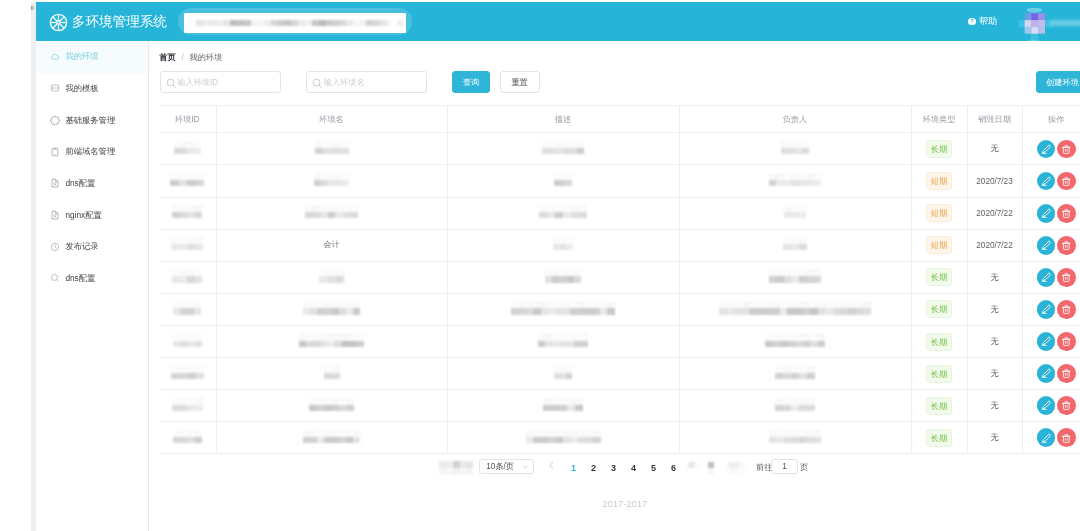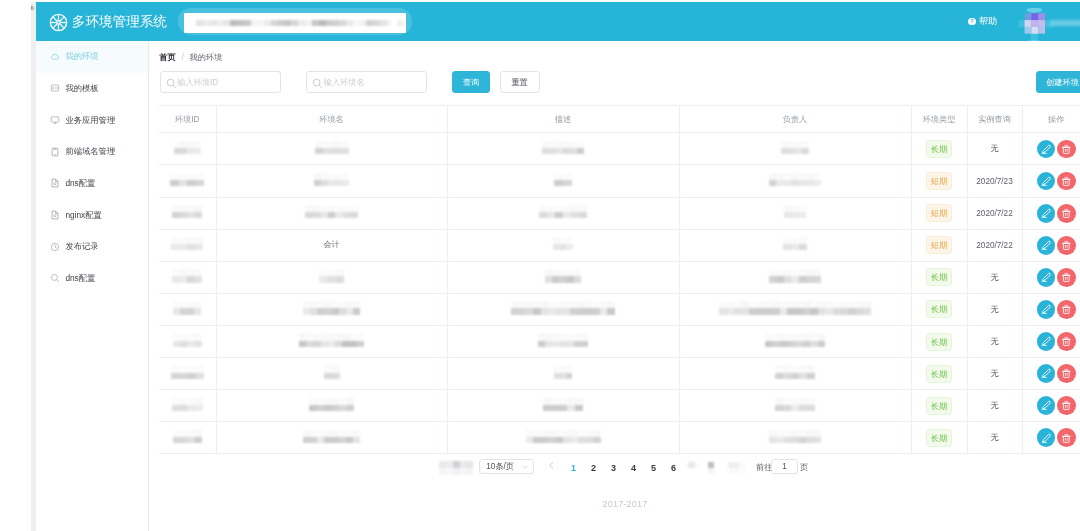--- a/index.html
+++ b/index.html
@@ -233,27 +233,25 @@
             <rect x="2.2" y="3.3" width="11.6" height="9.4" rx="1.3" fill="none" stroke="#9aa0a6" stroke-width="1.05"></rect>
             <line x1="2.2" y1="8" x2="13.8" y2="8" stroke="#9aa0a6" stroke-width="1.05"></line>
             <circle cx="4.6" cy="5.65" r="0.62" fill="#9aa0a6"></circle>
             <circle cx="4.6" cy="10.35" r="0.62" fill="#9aa0a6"></circle>
           </svg>
         </span>
         <span class="lbl">我的模板</span>
       </div>
       <div class="nav-item">
         <span class="ico">
-          <svg width="10" height="10" viewBox="0 0 16 16">
-            <rect x="1.8" y="3" width="12.4" height="8.2" rx="1.1" fill="none" stroke="#9aa0a6" stroke-width="1.05"></rect>
-            <line x1="5.6" y1="13.5" x2="10.4" y2="13.5" stroke="#9aa0a6" stroke-width="1.05"></line>
-            <line x1="8" y1="11.2" x2="8" y2="13.5" stroke="#9aa0a6" stroke-width="1.05"></line>
+          <svg width="10.5" height="10.5" viewBox="0 0 16 16">
+            <path d="M6.85 1.4h2.3l0.4 1.5 1.3 0.54 1.35-0.78 1.63 1.63-0.78 1.35 0.54 1.3 1.5 0.4v2.3l-1.5 0.4-0.54 1.3 0.78 1.35-1.63 1.63-1.35-0.78-1.3 0.54-0.4 1.5h-2.3l-0.4-1.5-1.3-0.54-1.35 0.78-1.63-1.63 0.78-1.35-0.54-1.3-1.5-0.4v-2.3l1.5-0.4 0.54-1.3-0.78-1.35 1.63-1.63 1.35 0.78 1.3-0.54z" fill="none" stroke="#9aa0a6" stroke-width="1.3" stroke-linejoin="round"></path>
           </svg>
         </span>
-        <span class="lbl">业务应用管理</span>
+        <span class="lbl">基础服务管理</span>
       </div>
       <div class="nav-item">
         <span class="ico">
           <svg width="10" height="10" viewBox="0 0 16 16">
             <rect x="3.5" y="1.8" width="9" height="12.4" rx="1.4" fill="none" stroke="#9aa0a6" stroke-width="1.25"></rect>
             <line x1="6.4" y1="3.6" x2="9.6" y2="3.6" stroke="#9aa0a6" stroke-width="1.3" stroke-linecap="round"></line>
             <circle cx="8" cy="11.9" r="0.85" fill="#9aa0a6"></circle>
           </svg>
         </span>
         <span class="lbl">前端域名管理</span>
@@ -342,21 +340,21 @@
           <col style="width:55px">
           <col style="width:68px">
       </colgroup>
       <thead>
           <tr>
             <th>环境ID</th>
             <th>环境名</th>
             <th>描述</th>
             <th>负责人</th>
             <th>环境类型</th>
-            <th>实例查询</th>
+            <th>销毁日期</th>
             <th>操作</th>
           </tr>
         </thead>
       <tbody>
           <tr>
             <td><span class="mos" style="width:27px;"><span class="mrow" style="height:7.2px;">
                   <i style="width:25%;background:rgb(251,251,252)"></i>
                   <i style="width:25%;background:rgb(247,247,248)"></i>
                   <i style="width:25%;background:rgb(249,249,250)"></i>
                   <i style="width:25%;background:rgb(251,251,252)"></i>

